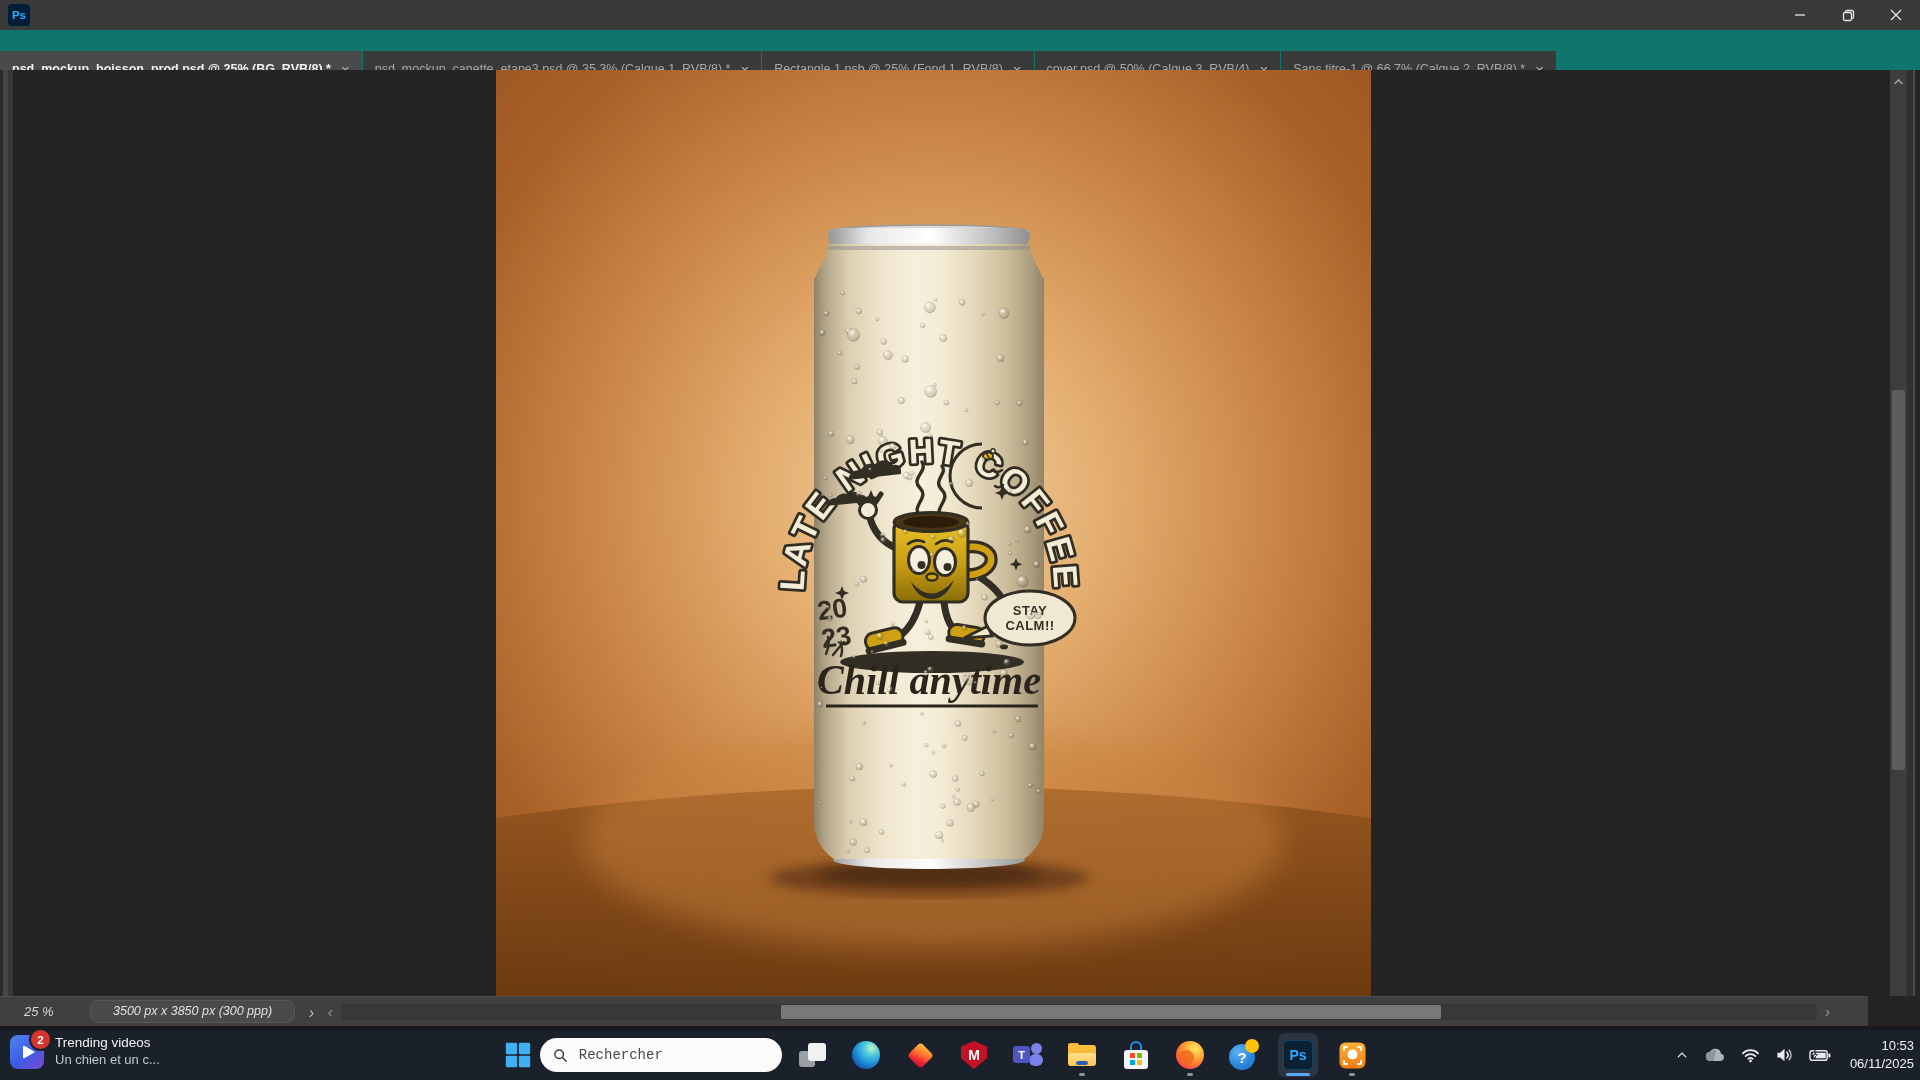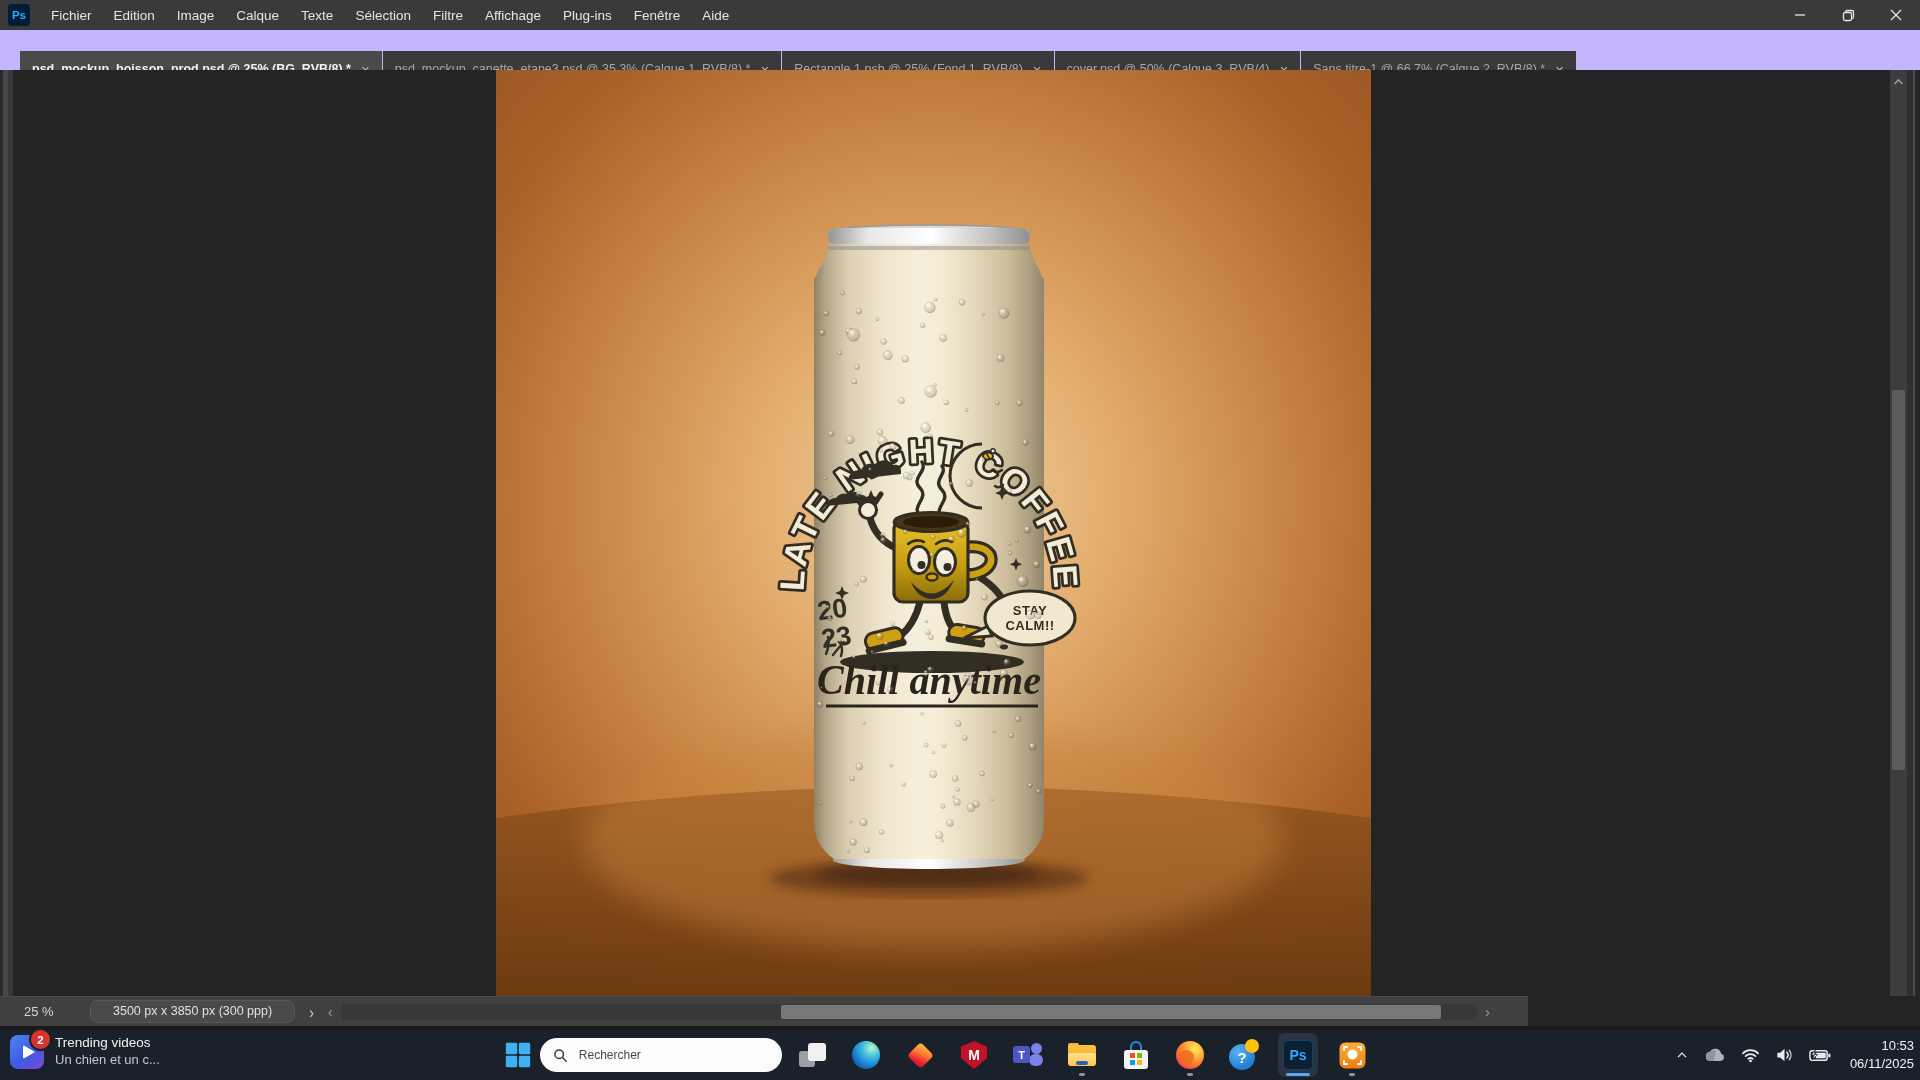--- a/index.html
+++ b/index.html
@@ -11,43 +11,43 @@
             display:flex;align-items:center;color:#e4e4e4;font-size:13.5px;}
   .ps-badge{width:22px;height:22px;margin:0 10px 0 8px;border-radius:4px;background:#001e36;
             color:#31a8ff;font-weight:bold;font-size:11.5px;display:flex;align-items:center;justify-content:center;}
   .menu{display:flex;align-items:center;}
   .menu span{padding:0 11px;cursor:default;}
   .win-controls{margin-left:auto;display:flex;height:30px;}
   .win-btn{width:48px;height:30px;display:flex;align-items:center;justify-content:center;}
   .win-btn svg{stroke:#e6e6e6;fill:none;stroke-width:1.3;}
 
   
-  .tabbar{position:absolute;top:30px;left:0;width:1920px;height:57px;background:#c4b5fd;
-          display:flex;align-items:flex-end;padding-left:20px;box-sizing:border-box;}
+  .tabbar{position:absolute;top:30px;left:0;width:1920px;height:57px;background:#0f766e;
+          display:flex;align-items:flex-end;padding-left:0;box-sizing:border-box;}
   .tab{height:36px;display:flex;align-items:center;gap:10px;padding:0 12px;margin-right:1px;
        background:#3a3a3a;color:#a8a8a8;font-size:12.5px;white-space:nowrap;cursor:default;}
   .tab.active{background:#4a4a4a;color:#f2f2f2;font-weight:bold;}
   .tab .close{font-size:15px;color:#b9b9b9;font-weight:normal;line-height:1;}
 
   
   .workspace{position:absolute;top:70px;left:0;width:1920px;height:926px;background:#242424;}
   .left-gutter{position:absolute;left:0;top:0;width:13px;height:926px;
                background:linear-gradient(90deg,#2a2a2a 0 3px,#474747 3px 8px,#383838 8px 13px);}
   .canvas-image{position:absolute;left:496px;top:0;width:875px;height:926px;}
   .canvas-image svg{display:block;}
   .v-scroll{position:absolute;left:1890px;top:0;width:17px;height:926px;background:#3d3d3d;}
   .v-thumb{position:absolute;left:2px;top:320px;width:13px;height:380px;background:#5c5c5c;border-radius:2px;}
   .v-chevron{position:absolute;left:3px;top:8px;}
   .right-edge{position:absolute;left:1907px;top:0;width:13px;height:926px;
               background:linear-gradient(90deg,#303030 0 6px,#4a4a4a 6px 8px,#262626 8px 13px);}
 
   
-  .statusbar{position:absolute;top:996px;left:0;width:1528px;height:30px;background:#404040;
+  .statusbar{position:absolute;top:996px;left:0;width:1868px;height:30px;background:#404040;
              border-top:1px solid #4c4c4c;box-sizing:border-box;display:flex;align-items:center;
-             color:#d6d6d6;font-size:13px;}
+             color:#d6d6d6;font-size:13px;font-style:italic;}
   .zoom-field{margin-left:24px;min-width:52px;}
   .doc-info{margin-left:14px;background:#4a4a4a;border:1px solid #585858;border-radius:8px;
             height:21px;line-height:21px;padding:0 22px;font-size:12.5px;color:#e0e0e0;}
   .st-chevron{margin:0 10px 0 14px;color:#cfcfcf;font-size:14px;transform:scaleY(1.2);}
   .hs-arrow{color:#9a9a9a;font-size:15px;padding:0 4px;}
   .h-scroll{flex:1;height:16px;margin:0 4px;background:#383838;border-radius:2px;position:relative;}
   .h-thumb{position:absolute;left:440px;top:1px;width:660px;height:14px;background:#787878;border-radius:2px;}
   .st-corner{width:34px;height:30px;}
   .win-bottom{position:absolute;top:1026px;left:0;width:1920px;height:4px;background:#191919;}
 
@@ -63,22 +63,22 @@
          background:#d7352c;color:#fff;font-size:11.5px;font-weight:bold;display:flex;
          align-items:center;justify-content:center;border:2px solid #1b212b;box-sizing:content-box;}
   .widget-text{line-height:1.25;}
   .widget-title{font-size:13.5px;color:#f2f2f2;}
   .widget-sub{font-size:13px;color:#c3c8cf;}
 
   .center-cluster{position:absolute;left:498px;top:0;height:50px;display:flex;align-items:center;}
   .start-btn{width:40px;height:44px;display:flex;align-items:center;justify-content:center;}
   .search{width:242px;height:34px;border-radius:17px;background:#fbfbfc;display:flex;align-items:center;
           padding:0 13px;gap:9px;margin:0 10px 0 2px;box-sizing:border-box;}
-  .search input{border:none;outline:none;background:transparent;font-size:12px;color:#3c3c3c;width:100%;
-                font-family:Liberation Sans, sans-serif;}
+  .search input{border:none;outline:none;background:transparent;font-size:14px;color:#3c3c3c;width:100%;
+                font-family:Liberation Mono, monospace;}
   .search input::placeholder{color:#4a4a4a;opacity:1;}
 
   .icons{display:flex;align-items:center;gap:14px;}
   .app{width:40px;height:44px;display:flex;align-items:center;justify-content:center;position:relative;}
   .app.active{background:#2c3341;border-radius:7px;}
   .run-dot{position:absolute;bottom:1px;left:50%;transform:translateX(-50%);
            width:6px;height:3px;border-radius:2px;background:#8d939b;}
   .run-dot.wide{width:24px;height:3.5px;background:#5aa7f5;}
 
   .tv{position:relative;width:30px;height:30px;}
@@ -127,33 +127,20 @@
   
   .tray{position:absolute;right:6px;top:0;height:50px;display:flex;align-items:center;gap:15px;color:#e8eaee;}
   .tray svg{display:block;}
   .clock{text-align:right;font-size:13px;line-height:1.35;color:#eef0f4;margin-left:4px;margin-right:0;}
 </style>
 </head>
 <body>
 
 <div class="titlebar">
   <div class="ps-badge">Ps</div>
-  <div class="menu">
-    <span>Fichier</span>
-    <span>Edition</span>
-    <span>Image</span>
-    <span>Calque</span>
-    <span>Texte</span>
-    <span>Sélection</span>
-    <span>Filtre</span>
-    <span>Affichage</span>
-    <span>Plug-ins</span>
-    <span>Fenêtre</span>
-    <span>Aide</span>
-  </div>
   <div class="win-controls">
     <div class="win-btn">
       <svg width="12" height="12">
           <line x1="1" y1="6" x2="11" y2="6"></line>
         </svg>
     </div>
     <div class="win-btn">
       <svg width="13" height="13">
         <rect x="3.5" y="1.5" width="8" height="8" rx="1.5"></rect>
         <rect x="1.5" y="3.5" width="8" height="8" rx="1.5" fill="#3a3a3a"></rect>

